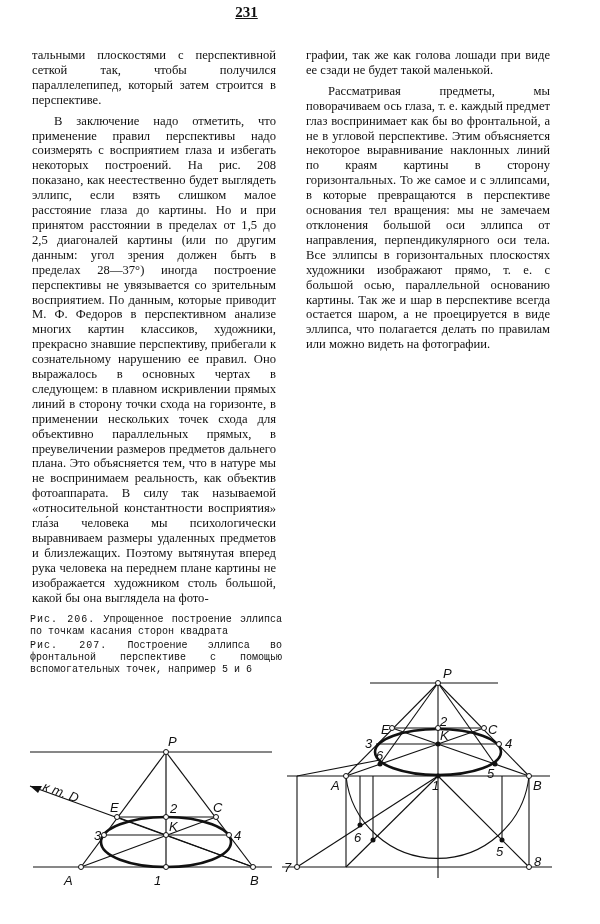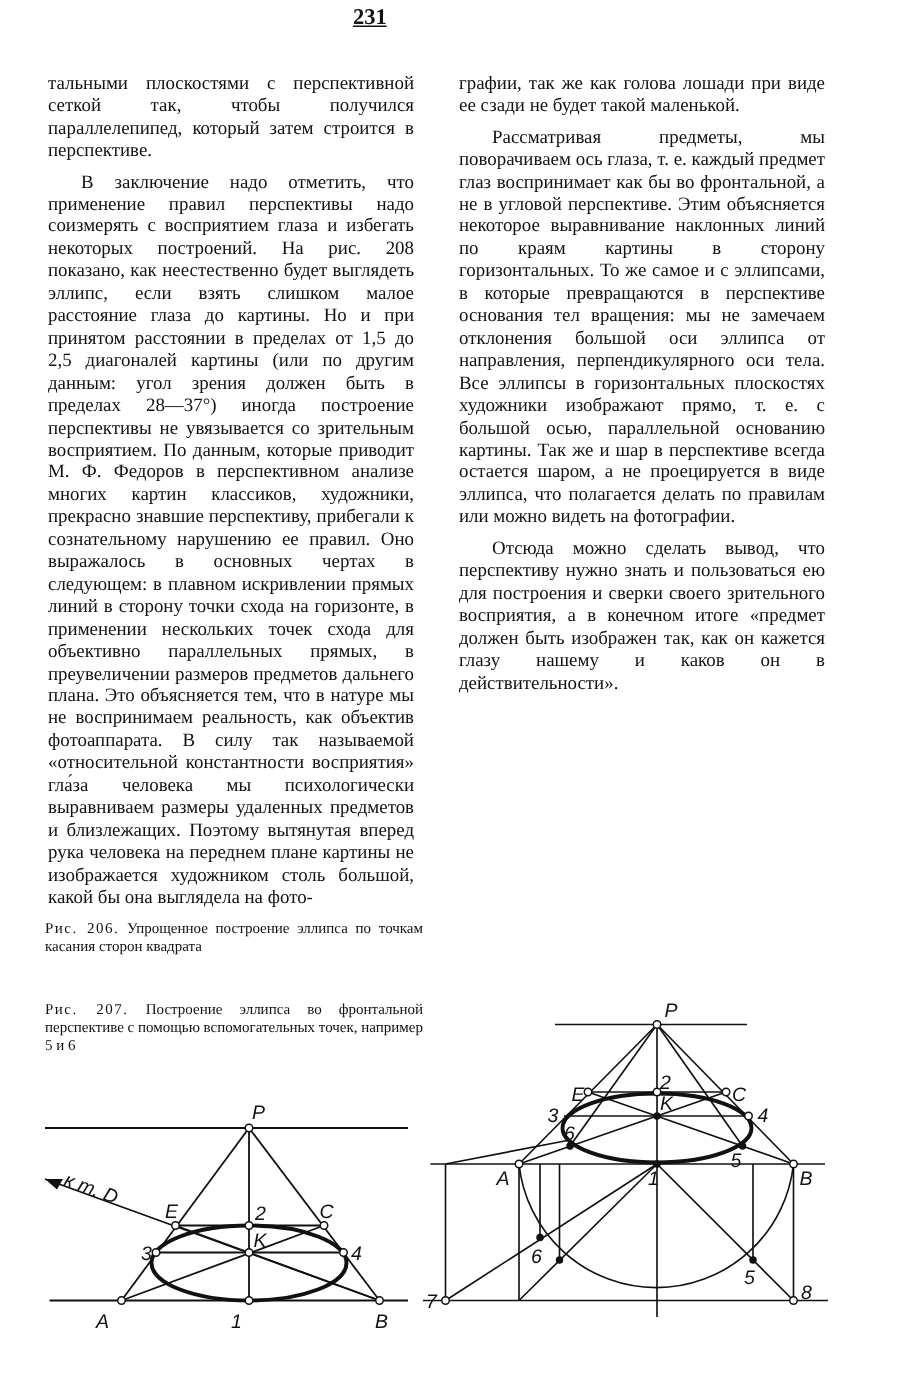--- a/index.html
+++ b/index.html
@@ -5,42 +5,41 @@
   html, body { margin:0; padding:0; background:#ffffff; }
   body { width:600px; height:924px; position:relative; overflow:hidden;
          font-family:"Liberation Serif", serif; color:#111; }
   .page-number { position:absolute; top:4px; left:0; width:493px; text-align:center;
          font-weight:bold; font-size:15px;text-decoration:underline; }
   .col { position:absolute; font-size:12.6px; line-height:14.9px; text-align:justify; }
   .col-left { left:28px; top:44px; width:252px; }
   .col-right { left:302px; top:44px; width:252px; }
   .col p { margin:4px; text-indent:0; }
   .col p.indent { text-indent:22px; margin-top:6px; }
-  .caption { position:absolute; left:30px; width:252px; font-family:Liberation Serif, serif;
+  .caption { position:absolute; left:30px; width:252px; font-family:Liberation Mono, monospace;
          font-size:10px; line-height:12px; text-align:justify; }
   .cap1 { top:614px; }
-  .cap2 { top:668px; }
+  .cap2 { top:640px; }
   .cap-label { letter-spacing:1px; }
   svg { position:absolute; }
   .lbl { font-family:"Liberation Sans", sans-serif; font-style:italic; font-size:13px; fill:#111; }
 </style>
 </head>
 <body>
 
 <div class="page-number">231</div>
 
 <div class="col col-left">
   <p>тальными плоскостями с перспективной сеткой так, чтобы получился параллелепипед, который затем строится в перспективе.</p>
   <p class="indent">В заключение надо отметить, что применение правил перспективы надо соизмерять с восприятием глаза и избегать некоторых построений. На рис. 208 показано, как неестественно будет выглядеть эллипс, если взять слишком малое расстояние глаза до картины. Но и при принятом расстоянии в пределах от 1,5 до 2,5 диагоналей картины (или по другим данным: угол зрения должен быть в пределах 28—37°) иногда построение перспективы не увязывается со зрительным восприятием. По данным, которые приводит М. Ф. Федоров в перспективном анализе многих картин классиков, художники, прекрасно знавшие перспективу, прибегали к сознательному нарушению ее правил. Оно выражалось в основных чертах в следующем: в плавном искривлении прямых линий в сторону точки схода на горизонте, в применении нескольких точек схода для объективно параллельных прямых, в преувеличении размеров предметов дальнего плана. Это объясняется тем, что в натуре мы не воспринимаем реальность, как объектив фотоаппарата. В силу так называемой «относительной константности восприятия» гла́за человека мы психологически выравниваем размеры удаленных предметов и близлежащих. Поэтому вытянутая вперед рука человека на переднем плане картины не изображается художником столь большой, какой бы она выглядела на фото-</p>
 </div>
 
 <div class="col col-right">
   <p>графии, так же как голова лошади при виде ее сзади не будет такой маленькой.</p>
   <p class="indent">Рассматривая предметы, мы поворачиваем ось глаза, т. е. каждый предмет глаз воспринимает как бы во фронтальной, а не в угловой перспективе. Этим объясняется некоторое выравнивание наклонных линий по краям картины в сторону горизонтальных. То же самое и с эллипсами, в которые превращаются в перспективе основания тел вращения: мы не замечаем отклонения большой оси эллипса от направления, перпендикулярного оси тела. Все эллипсы в горизонтальных плоскостях художники изображают прямо, т. е. с большой осью, параллельной основанию картины. Так же и шар в перспективе всегда остается шаром, а не проецируется в виде эллипса, что полагается делать по правилам или можно видеть на фотографии.</p>
-  <p class="indent">Отсюда можно сделать вывод, что перспективу нужно знать и пользоваться ею для построения и сверки своего зрительного восприятия, а в конечном итоге «предмет должен быть изображен так, как он кажется глазу нашему и каков он в действительности».</p>
 </div>
 
 <div class="caption cap1">
   <span class="cap-label">Рис. 206.</span>
   <span>Упрощенное построение эллипса по точкам касания сторон квадрата</span>
 </div>
 <div class="caption cap2">
   <span class="cap-label">Рис. 207.</span>
   <span>Построение эллипса во фронтальной перспективе с помощью вспомогательных точек, например 5 и 6</span>
 </div>

